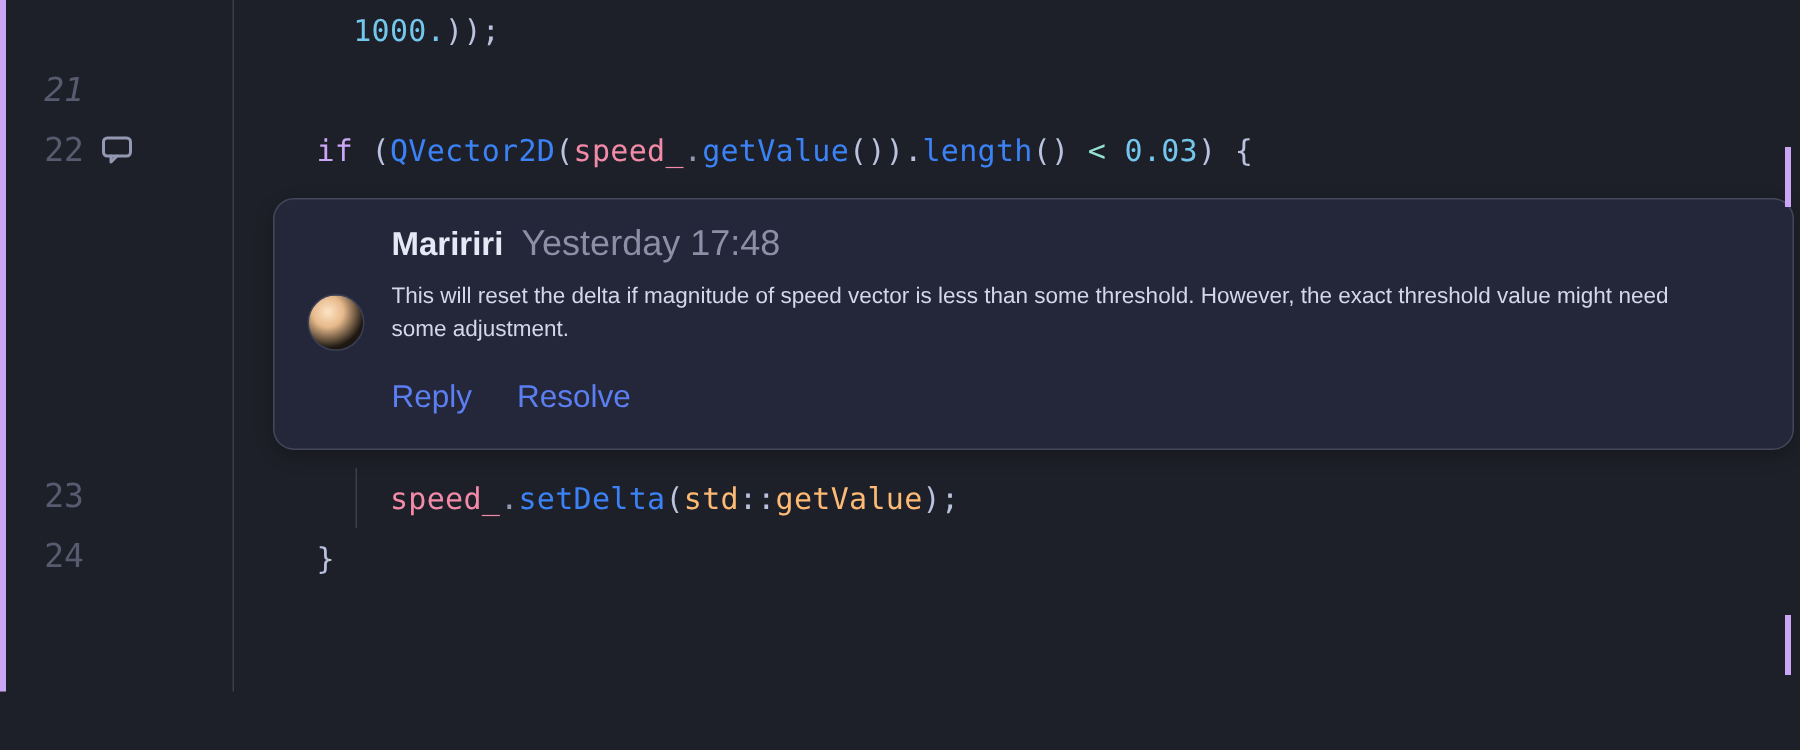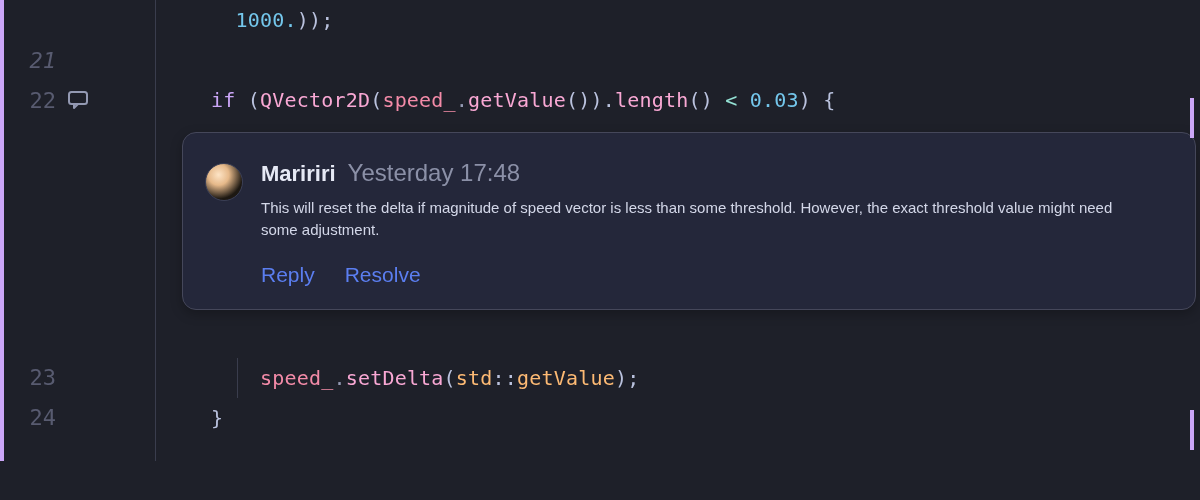--- a/index.html
+++ b/index.html
@@ -56,46 +56,47 @@
     background: #cba6f7;
   }
   .ra1 { top: 98px; height: 40px; }
   .ra2 { top: 410px; height: 40px; }
   .code {
     white-space: pre;
     padding-left: 52px;
     letter-spacing: 0.2px;
   }
   .k  { color: #cba6f7; }    
-  .fn { color: #f9a8d4; }    
+  .fn { color: #3b82f6; }    
   .ty { color: #fdba74; }    
   .id { color: #f38ba8; }    
   .nm { color: #74c7ec; }    
   .pn { color: #bac2de; }    
   .op { color: #94e2d5; }    
   .dot{ color: #9399b2; }
 
   .indent-guide {
     position: absolute;
     top: 0; bottom: 0;
     width: 1px;
     background: #3a3d4d;
   }
   .ig1 { left: 233px; }
 
   .comment-card {
     margin: 12px 4px 12px 178px;
     background: #24273a;
     border: 1px solid #45475a;
     border-radius: 14px;
-    padding: 26px 28px 22px 22px;
+    padding: 16px 28px 22px 22px;
     display: flex;
     gap: 18px;
     font-family: -apple-system, 'Segoe UI', Helvetica, Arial, sans-serif;
     box-shadow: 0 4px 12px rgba(0,0,0,0.25);
+    align-items: center;
   }
   .avatar {
     width: 38px; height: 38px; border-radius: 50%;
     background: radial-gradient(circle at 35% 30%, #fde4c6 0%, #e6b98a 30%, #1d1812 70%);
     flex: 0 0 38px;
     margin-top: 4px;
     border: 1px solid #3b3f55;
   }
   .c-body { flex: 1; }
   .c-head { display: flex; gap: 12px; align-items: baseline; margin-bottom: 10px; }
@@ -153,21 +154,21 @@
           <span class="c-time">Yesterday 17:48</span>
         </div>
         <div class="c-text">This will reset the delta if magnitude of speed vector is less than some threshold. However, the exact threshold value might need some adjustment.</div>
         <div class="c-actions">
           <span>Reply</span>
           <span>Resolve</span>
         </div>
       </div>
     </div>
 
-    <div class="line" style="position:relative;margin-top:36px;">
+    <div class="line" style="position:relative;">
       <div class="indent-guide ig1"></div>
       <div class="gutter">
         <span class="num">23</span>
       </div>
       <div class="code">    <span class="id">speed_</span><span class="dot">.</span><span class="fn">setDelta</span><span class="pn">(</span><span class="ty">std</span><span class="pn">::</span><span class="ty">getValue</span><span class="pn">);</span></div>
     </div>
 
     <div class="line">
       <div class="gutter">
         <span class="num">24</span>

